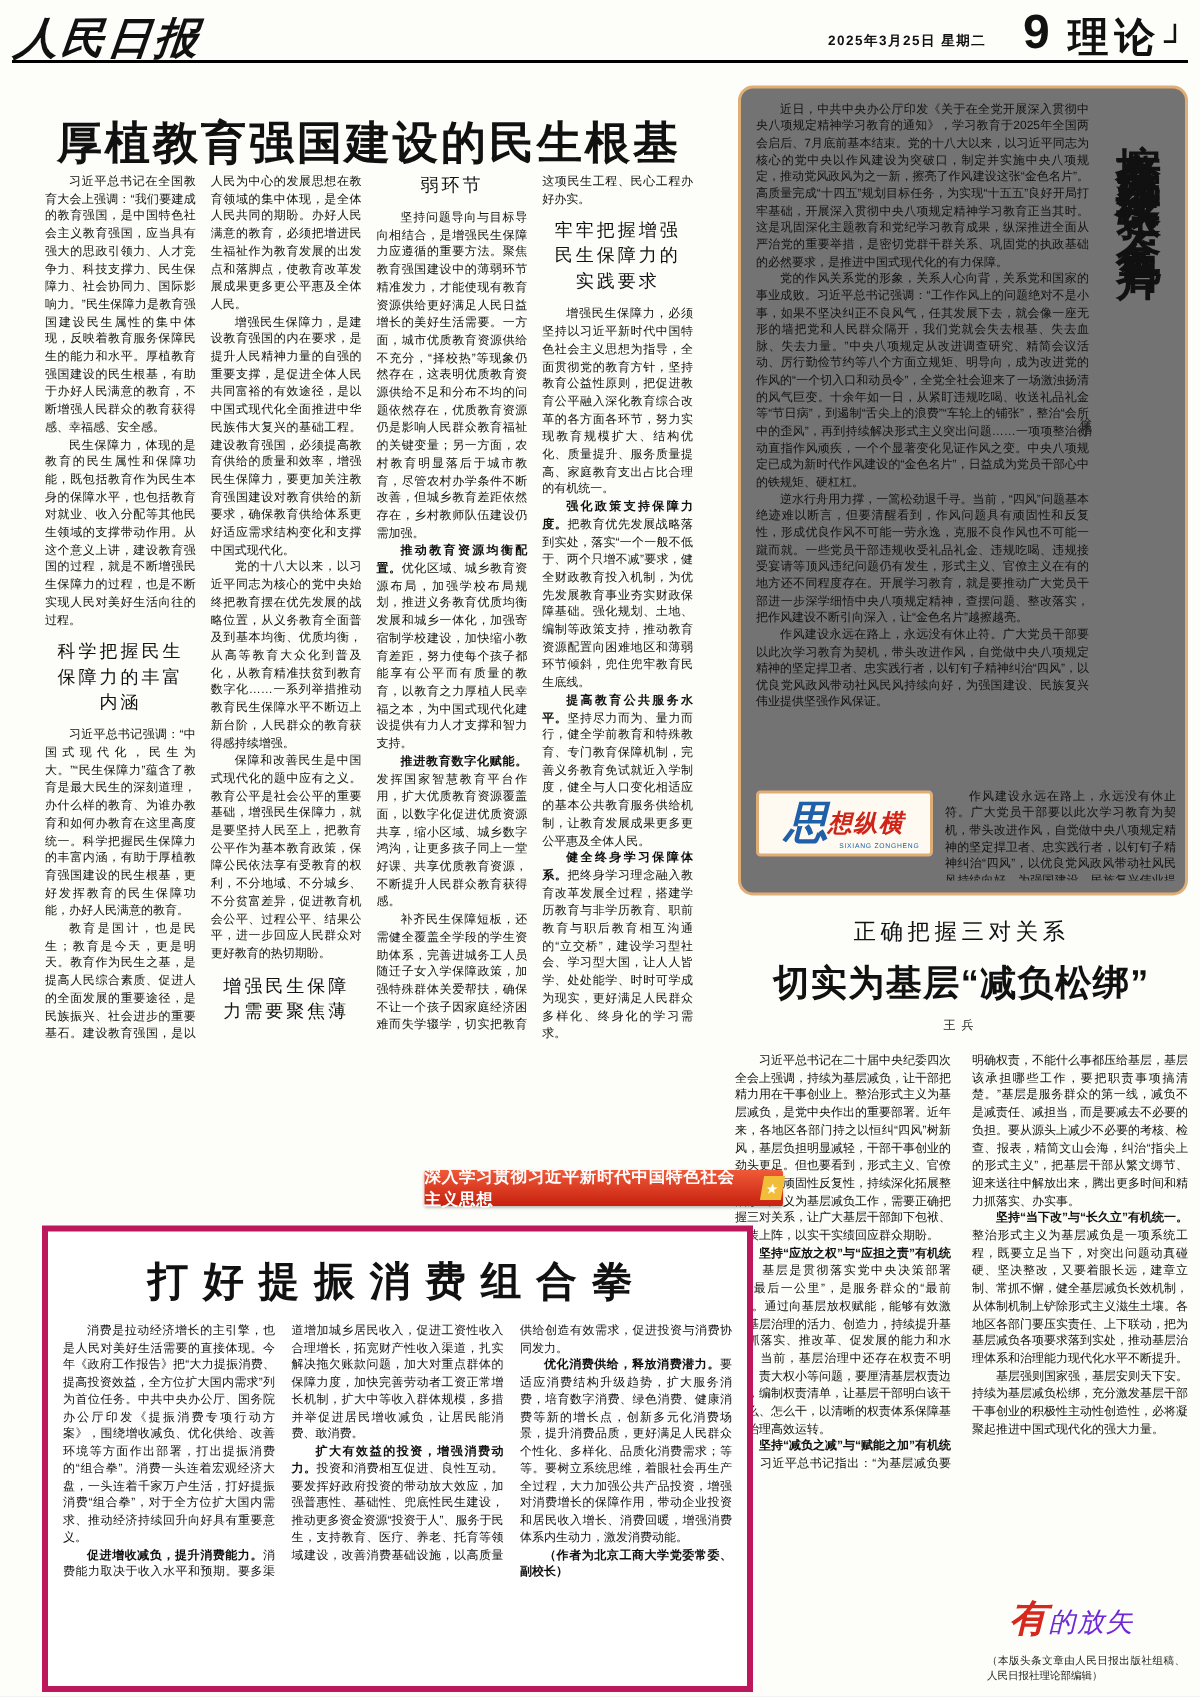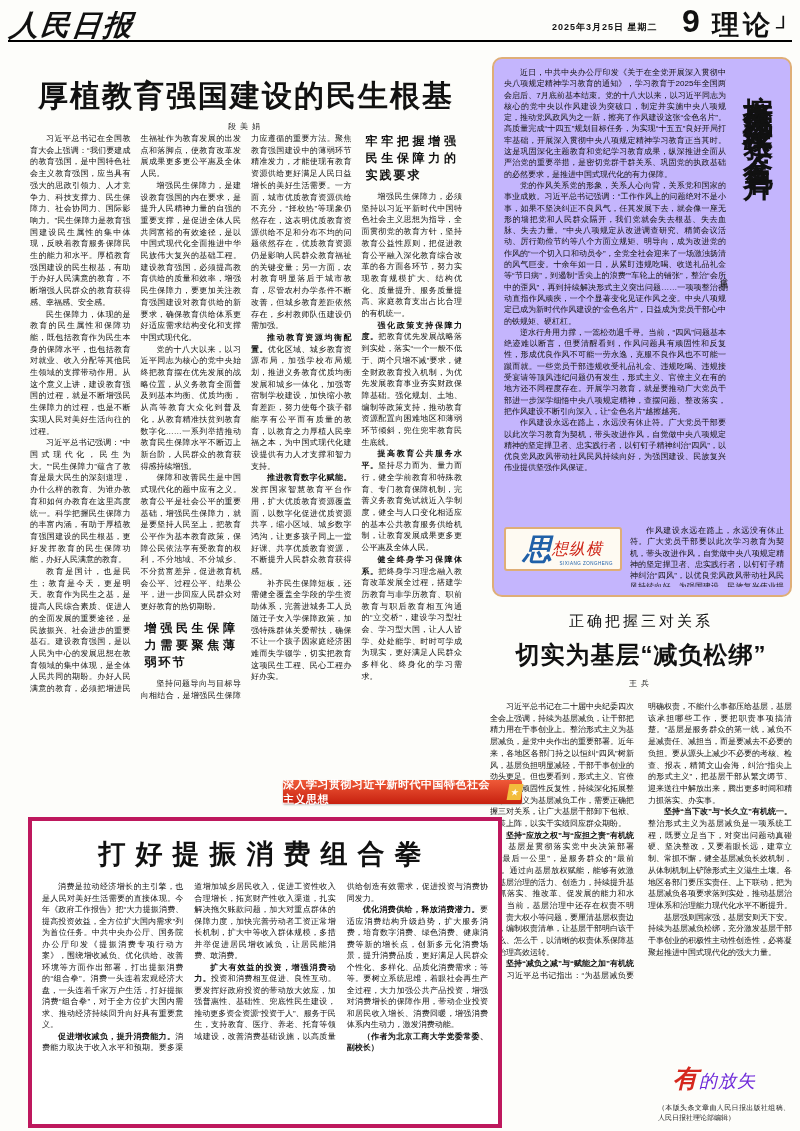--- a/index.html
+++ b/index.html
@@ -19,47 +19,47 @@
   .hdr-pageno { left:682px; top:3px; font-size:32px; font-weight:900; }
   .hdr-section { left:712px; top:7px; font-size:27px; font-weight:900; letter-spacing:4px; }
   .hdr-corner { left:774px; top:2px; font-size:24px; font-weight:700; }
 
   
   .main-art { left:30px; top:78px; width:432px; }
   .main-title { text-align:center; font-size:30px; font-weight:700; letter-spacing:2px; line-height:36px; }
   .byline { text-align:center; font-size:8px; letter-spacing:4px; color:#222; margin-top:7px; }
   .main-cols { margin-top:1px; height:636px; column-count:4; column-gap:10px;
                font-size:8px; line-height:11.7px; overflow:hidden; }
-  .subhead { font-size:12px; font-weight:700; letter-spacing:2px; line-height:17px;
-             margin:7px 4px; }
+  .subhead { font-size:12px; font-weight:400; letter-spacing:2px; line-height:17px;
+             text-align:center; margin:7px 4px; }
   .plist { display:contents; }
 
   
   .banner { left:283px; top:780px; width:239px; height:24px; z-index:6;
             background:linear-gradient(180deg,#ef5a38,#c7200f); border-radius:2px;
             display:flex; align-items:center; justify-content:center; gap:17px;
             color:#fff; font-size:11px; font-weight:700; letter-spacing:0.5px;
             box-shadow:0 1px 2px rgba(0,0,0,.25); }
   .banner-emblem { width:14px; height:16px; background:#f3bd3c; transform:skewX(-10deg);
                    display:flex; align-items:center; justify-content:center;
                    font-size:8px; color:#fff; flex:0 0 auto; }
 
   
-  .gc-box { left:492px; top:57px; width:300px; height:540px; background:#c4b5fd;
+  .gc-box { left:492px; top:57px; width:300px; height:540px; background:#737373;
             border:2px solid #dfae77; border-radius:10px; }
   .gc-text-a { left:10px; top:8px; width:222px; height:454px; font-size:8px; line-height:11.3px; overflow:hidden; }
   .gc-text-b { left:136px; top:466px; width:154px; height:62px; font-size:8px; line-height:11.3px; overflow:hidden; }
   .gc-title { right:6px; top:12px; height:462px; writing-mode:vertical-rl; font-size:30px;
               font-weight:900; letter-spacing:5px; line-height:52px; }
   .gc-author { right:62px; top:212px; writing-mode:vertical-rl; font-size:8px; letter-spacing:3px; color:#222; }
   .gc-label { left:10px; top:468px; width:118px; height:44px; border:2px solid #dfae77; background:#fefaf2;
               border-radius:3px; display:flex; align-items:center; justify-content:center; }
   .gc-label .zi1 { font-family:"Liberation Serif",serif; font-style:italic; font-weight:900;
                    font-size:29px; color:#2060a8; line-height:1; }
-  .gc-label .zi2 { font-style:italic; font-weight:400; font-size:16px; color:#cf2518; letter-spacing:1px; }
+  .gc-label .zi2 { font-style:italic; font-weight:700; font-size:16px; color:#cf2518; letter-spacing:1px; }
   .gc-label .cap { position:absolute; bottom:3px; right:7px; font-size:4.5px; color:#2060a8; letter-spacing:.5px; }
 
   
   .jb-art { left:490px; top:606px; width:302px; height:525px; }
   .jb-kicker { text-align:center; font-size:15px; font-weight:400; letter-spacing:3px; margin-top:6px; }
   .jb-title { text-align:center; font-size:24px; font-weight:700; letter-spacing:1px; margin-top:8px; }
   .jb-cols { margin-top:12px; height:352px; column-count:2; column-gap:14px;
              font-size:8px; line-height:11.7px; overflow:hidden; }
   .ydfs-label { left:183px; top:456px; width:114px; height:38px; display:flex; align-items:baseline; gap:1px; }
   .ydfs-label .zi1 { font-family:"Liberation Serif",serif; font-style:italic; font-weight:900;
@@ -82,25 +82,25 @@
 
   <div class="abs masthead">人民日报</div>
   <div class="abs header-rule"></div>
   <div class="abs hdr-date">2025年3月25日 星期二</div>
   <div class="abs hdr-pageno">9</div>
   <div class="abs hdr-section">理论</div>
   <div class="abs hdr-corner">」</div>
 
   <div class="abs main-art">
     <h1 class="main-title">厚植教育强国建设的民生根基</h1>
-    <div class="byline">段美娟</div>
     <div class="main-cols just">
       <div class="plist">
         
       <p class="para"><span>习近平总书记在全国教育大会上强调：“我们要建成的教育强国，是中国特色社会主义教育强国，应当具有强大的思政引领力、人才竞争力、科技支撑力、民生保障力、社会协同力、国际影响力。”民生保障力是教育强国建设民生属性的集中体现，反映着教育服务保障民生的能力和水平。厚植教育强国建设的民生根基，有助于办好人民满意的教育，不断增强人民群众的教育获得感、幸福感、安全感。</span></p><p class="para"><span>民生保障力，体现的是教育的民生属性和保障功能，既包括教育作为民生本身的保障水平，也包括教育对就业、收入分配等其他民生领域的支撑带动作用。从这个意义上讲，建设教育强国的过程，就是不断增强民生保障力的过程，也是不断实现人民对美好生活向往的过程。</span></p></div>
+      <h3 class="subhead">科学把握民生保障力的丰富内涵</h3>
       <div class="plist">
         
       <p class="para"><span>习近平总书记强调：“中国式现代化，民生为大。”“民生保障力”蕴含了教育是最大民生的深刻道理，办什么样的教育、为谁办教育和如何办教育在这里高度统一。科学把握民生保障力的丰富内涵，有助于厚植教育强国建设的民生根基，更好发挥教育的民生保障功能，办好人民满意的教育。</span></p><p class="para"><span>教育是国计，也是民生；教育是今天，更是明天。教育作为民生之基，是提高人民综合素质、促进人的全面发展的重要途径，是民族振兴、社会进步的重要基石。建设教育强国，是以人民为中心的发展思想在教育领域的集中体现，是全体人民共同的期盼。办好人民满意的教育，必须把增进民生福祉作为教育发展的出发点和落脚点，使教育改革发展成果更多更公平惠及全体人民。</span></p><p class="para"><span>增强民生保障力，是建设教育强国的内在要求，是提升人民精神力量的自强的重要支撑，是促进全体人民共同富裕的有效途径，是以中国式现代化全面推进中华民族伟大复兴的基础工程。建设教育强国，必须提高教育供给的质量和效率，增强民生保障力，要更加关注教育强国建设对教育供给的新要求，确保教育供给体系更好适应需求结构变化和支撑中国式现代化。</span></p><p class="para"><span>党的十八大以来，以习近平同志为核心的党中央始终把教育摆在优先发展的战略位置，从义务教育全面普及到基本均衡、优质均衡，从高等教育大众化到普及化，从教育精准扶贫到教育数字化……一系列举措推动教育民生保障水平不断迈上新台阶，人民群众的教育获得感持续增强。</span></p><p class="para"><span>保障和改善民生是中国式现代化的题中应有之义。教育公平是社会公平的重要基础，增强民生保障力，就是要坚持人民至上，把教育公平作为基本教育政策，保障公民依法享有受教育的权利，不分地域、不分城乡、不分贫富差异，促进教育机会公平、过程公平、结果公平，进一步回应人民群众对更好教育的热切期盼。</span></p></div>
       <h3 class="subhead">增强民生保障力需要聚焦薄弱环节</h3>
       <div class="plist">
         
       <p class="para"><span>坚持问题导向与目标导向相结合，是增强民生保障力应遵循的重要方法。聚焦教育强国建设中的薄弱环节精准发力，才能使现有教育资源供给更好满足人民日益增长的美好生活需要。一方面，城市优质教育资源供给不充分，“择校热”等现象仍然存在，这表明优质教育资源供给不足和分布不均的问题依然存在，优质教育资源仍是影响人民群众教育福祉的关键变量；另一方面，农村教育明显落后于城市教育，尽管农村办学条件不断改善，但城乡教育差距依然存在，乡村教师队伍建设仍需加强。</span></p><p class="para"><b class="lead">推动教育资源均衡配置。</b><span>优化区域、城乡教育资源布局，加强学校布局规划，推进义务教育优质均衡发展和城乡一体化，加强寄宿制学校建设，加快缩小教育差距，努力使每个孩子都能享有公平而有质量的教育，以教育之力厚植人民幸福之本，为中国式现代化建设提供有力人才支撑和智力支持。</span></p><p class="para"><b class="lead">推进教育数字化赋能。</b><span>发挥国家智慧教育平台作用，扩大优质教育资源覆盖面，以数字化促进优质资源共享，缩小区域、城乡数字鸿沟，让更多孩子同上一堂好课、共享优质教育资源，不断提升人民群众教育获得感。</span></p><p class="para"><span>补齐民生保障短板，还需健全覆盖全学段的学生资助体系，完善进城务工人员随迁子女入学保障政策，加强特殊群体关爱帮扶，确保不让一个孩子因家庭经济困难而失学辍学，切实把教育这项民生工程、民心工程办好办实。</span></p></div>
       <h3 class="subhead">牢牢把握增强民生保障力的实践要求</h3>
       <div class="plist">
         

